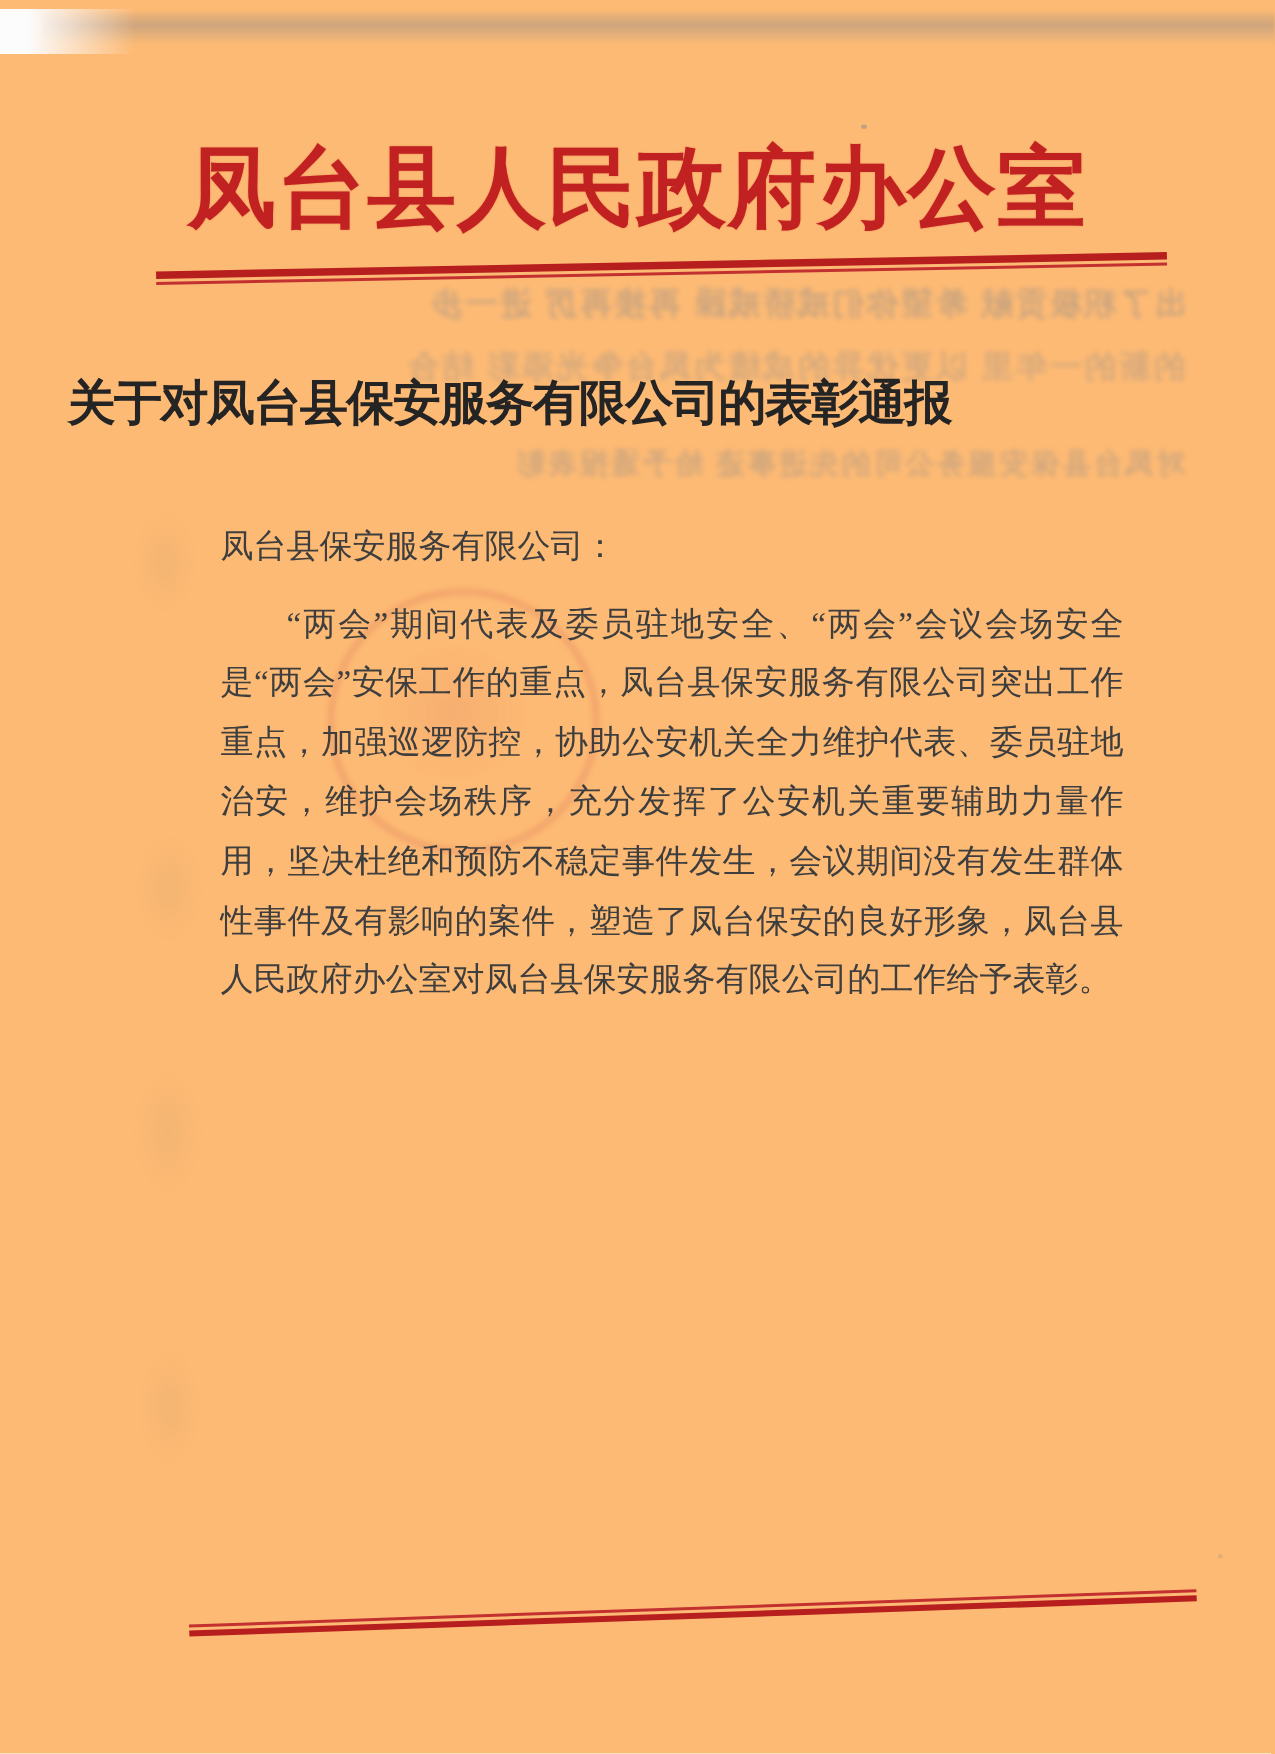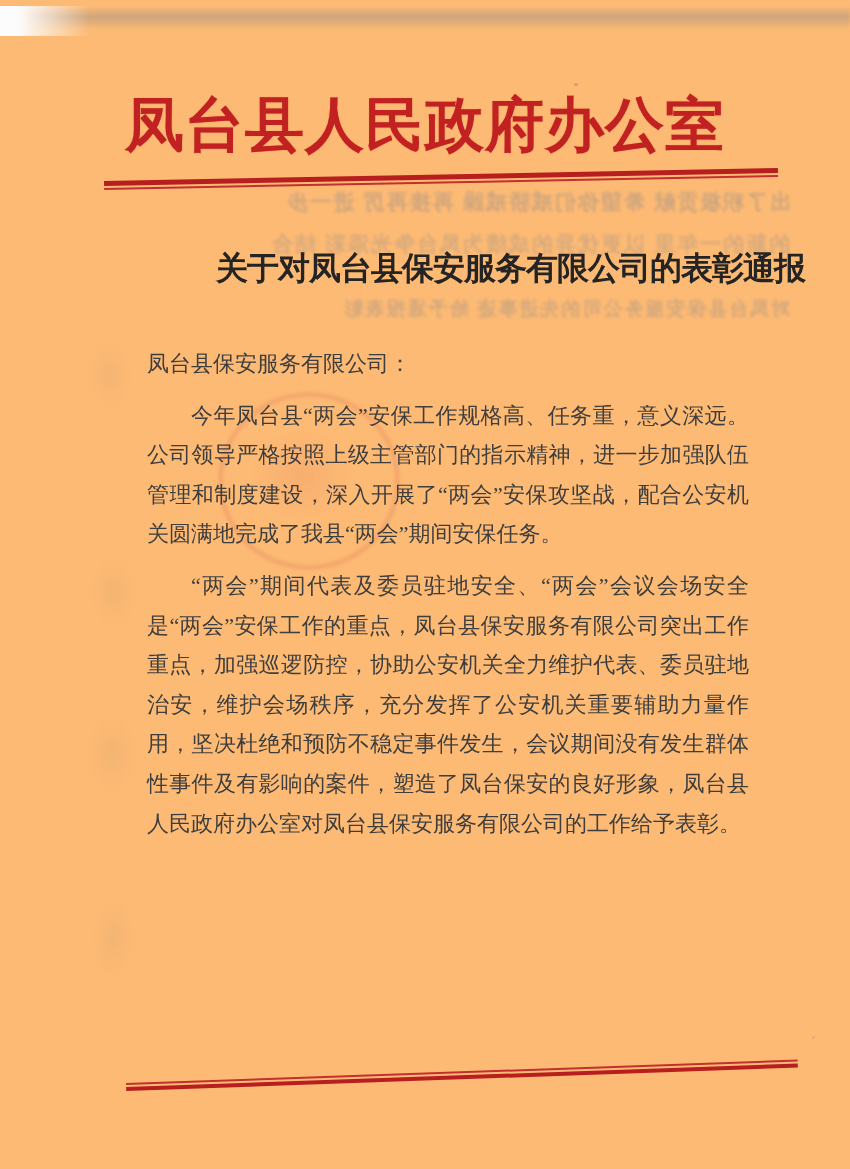--- a/index.html
+++ b/index.html
@@ -113,21 +113,21 @@
     filter: blur(2px);
     pointer-events: none;
   }
   
   .doc-title {
     position: absolute;
     left: 45px;
     top: 247px;
     width: 760px;
     margin: 0;
-    text-align: right;
+    text-align: left;
     font-size: 32px;
     font-weight: 700;
     letter-spacing: -1px;
     color: #242424;
     white-space: nowrap;
   }
   
   .doc-body {
     position: absolute;
     left: 135px;
@@ -166,21 +166,20 @@
   <div class="ghost ghost-a">出了积极贡献 希望你们戒骄戒躁 再接再厉 进一步</div>
   <div class="ghost ghost-b">的新的一年里 以更优异的成绩为凤台争光添彩 结合</div>
   <div class="ghost ghost-c">对凤台县保安服务公司的先进事迹 给予通报表彰</div>
   <div class="seal-ghost"></div>
   <div class="seal-ghost-inner"></div>
 
   <h1 class="doc-title">关于对凤台县保安服务有限公司的表彰通报</h1>
 
   <div class="doc-body">
     <p class="salutation">凤台县保安服务有限公司：</p>
-    <p class="para">今年凤台县“两会”安保工作规格高、任务重，意义深远。公司领导严格按照上级主管部门的指示精神，进一步加强队伍管理和制度建设，深入开展了“两会”安保攻坚战，配合公安机关圆满地完成了我县“两会”期间安保任务。</p>
     <p class="para">“两会”期间代表及委员驻地安全、“两会”会议会场安全是“两会”安保工作的重点，凤台县保安服务有限公司突出工作重点，加强巡逻防控，协助公安机关全力维护代表、委员驻地治安，维护会场秩序，充分发挥了公安机关重要辅助力量作用，坚决杜绝和预防不稳定事件发生，会议期间没有发生群体性事件及有影响的案件，塑造了凤台保安的良好形象，凤台县人民政府办公室对凤台县保安服务有限公司的工作给予表彰。</p>
   </div>
 
   <div class="rule rule-bottom">
     <div class="thin"></div>
     <div class="gap"></div>
     <div class="thick"></div>
   </div>
 
 </div>

